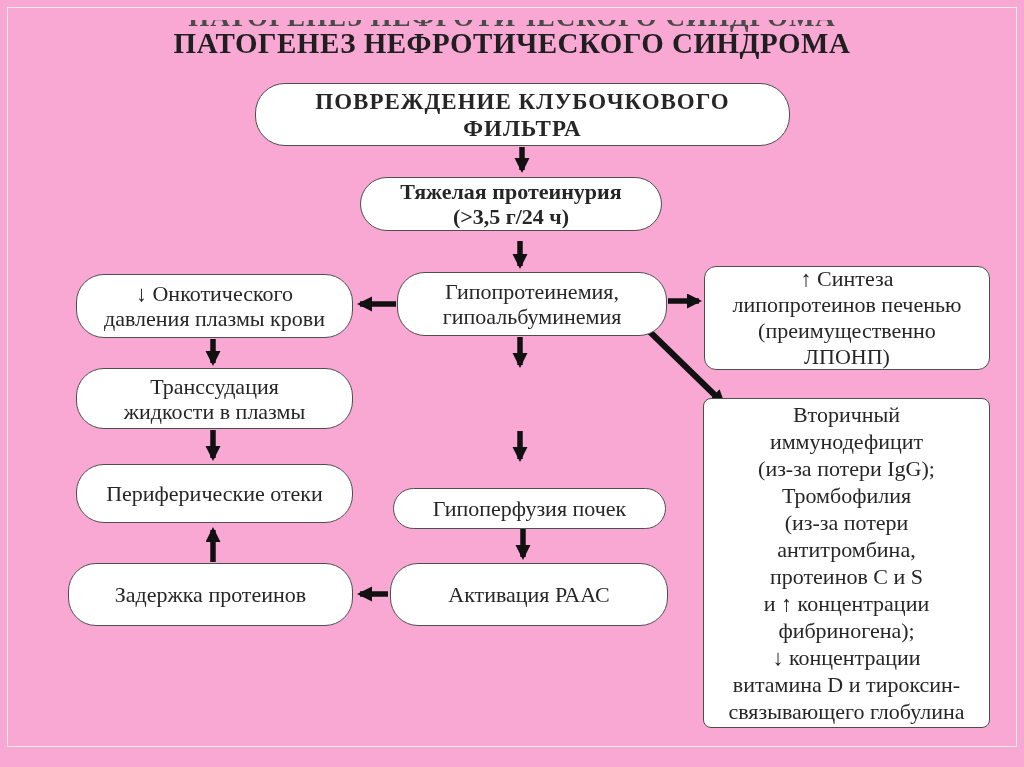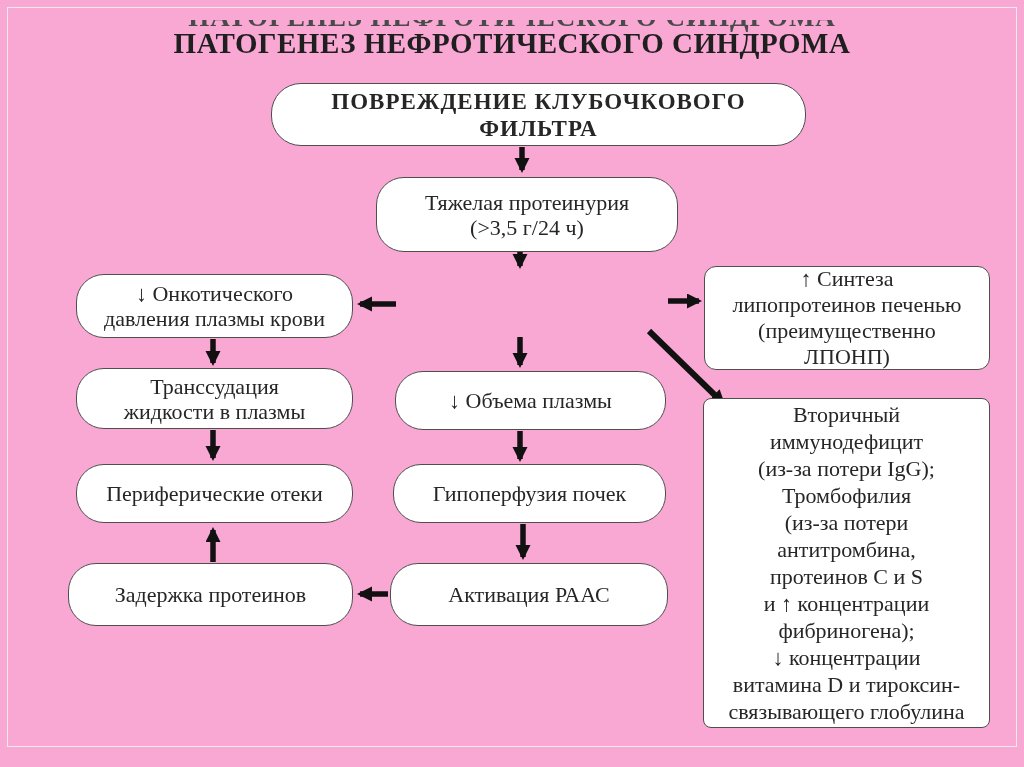--- a/index.html
+++ b/index.html
@@ -58,29 +58,29 @@
     font-size: 22px;
     line-height: 25px;
   }
   .node > span {
     display: block;
     width: 100%;
     text-align: center;
     white-space: pre-line;
   }
   .node.caps { font-weight: bold; font-size: 23px; letter-spacing: 1px; line-height: 27px; }
-  #n-damage      { left: 271px; top:  83px; width: 535px; height: 63px; border-radius: 30px; }
-  #n-proteinuria { left: 376px; top: 177px; width: 302px; height: 75px; }
+  #n-damage      { left: 255px; top:  83px; width: 535px; height: 63px; border-radius: 30px; }
+  #n-proteinuria { left: 360px; top: 177px; width: 302px; height: 54px; font-weight: bold; }
   #n-hypoprot    { left: 397px; top: 272px; width: 270px; height: 64px; }
   #n-oncotic     { left:  76px; top: 274px; width: 277px; height: 64px; align-items: center; }
   #n-lipo        { left: 704px; top: 266px; width: 286px; height: 104px; line-height: 26px; border-radius: 12px; }
   #n-transud     { left:  76px; top: 368px; width: 277px; height: 61px; }
   #n-volume      { left: 395px; top: 371px; width: 271px; height: 59px; }
   #n-edema       { left:  76px; top: 464px; width: 277px; height: 59px; }
-  #n-hypoperf    { left: 393px; top: 464px; width: 273px; height: 59px; }
+  #n-hypoperf    { left: 393px; top: 488px; width: 273px; height: 41px; }
   #n-retention   { left:  68px; top: 563px; width: 285px; height: 63px; }
   #n-raas        { left: 390px; top: 563px; width: 278px; height: 63px; }
   #n-secondary   { left: 703px; top: 398px; width: 287px; height: 330px; line-height: 27px; border-radius: 8px; }
   .arrows {
     position: absolute;
     left: 0; top: 0;
     width: 1024px; height: 767px;
     pointer-events: none;
   }
 </style>
@@ -120,41 +120,42 @@
   <div class="node caps" id="n-damage">
     <span>ПОВРЕЖДЕНИЕ КЛУБОЧКОВОГО
 ФИЛЬТРА</span>
   </div>
 
   <div class="node" id="n-proteinuria">
     <span>Тяжелая протеинурия
 (&gt;3,5 г/24 ч)</span>
   </div>
 
+  <div class="node" id="n-hypoprot">
+    <span>Гипопротеинемия,
+гипоальбуминемия</span>
+  </div>
 
   <div class="node" id="n-oncotic">
     <span>↓ Онкотического
 давления плазмы крови</span>
   </div>
 
   <div class="node" id="n-lipo">
     <span>↑ Синтеза
 липопротеинов печенью
 (преимущественно
 ЛПОНП)</span>
   </div>
 
   <div class="node" id="n-transud">
     <span>Транссудация
 жидкости в плазмы</span>
   </div>
 
-  <div class="node" id="n-volume">
-    <span>↓ Объема плазмы</span>
-  </div>
 
   <div class="node" id="n-edema">
     <span>Периферические отеки</span>
   </div>
 
   <div class="node" id="n-hypoperf">
     <span>Гипоперфузия почек</span>
   </div>
 
   <div class="node" id="n-retention">

